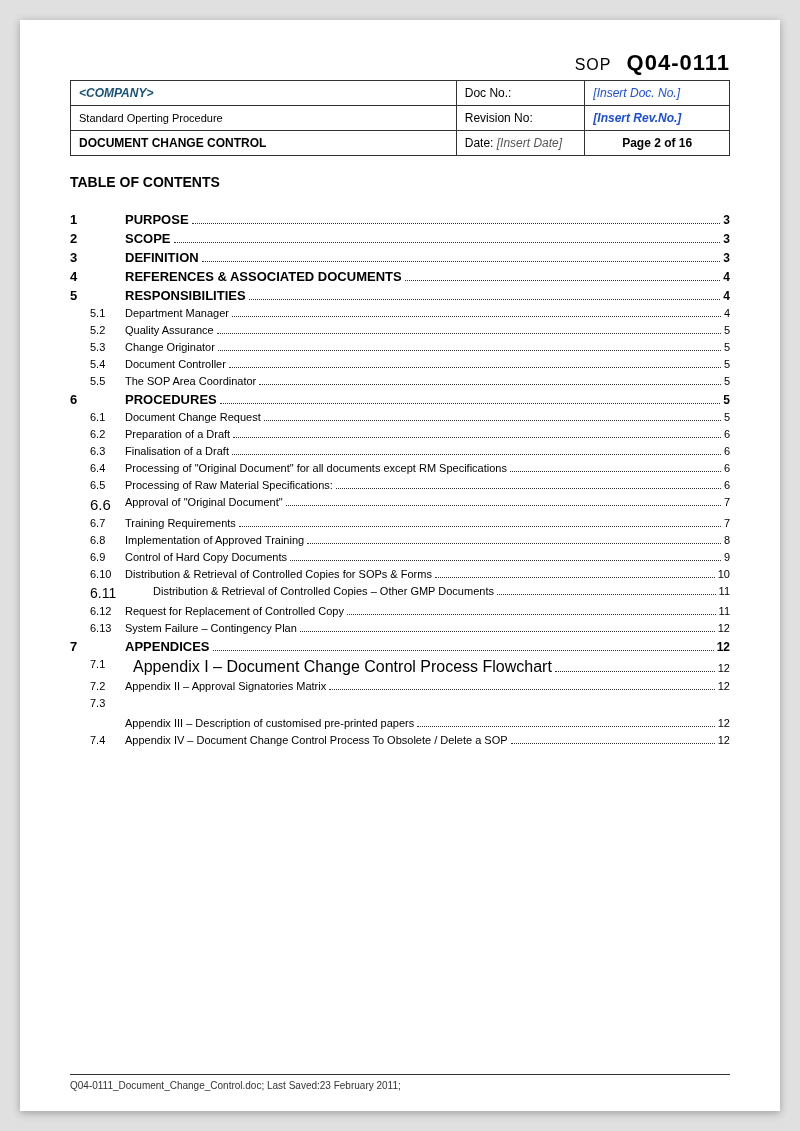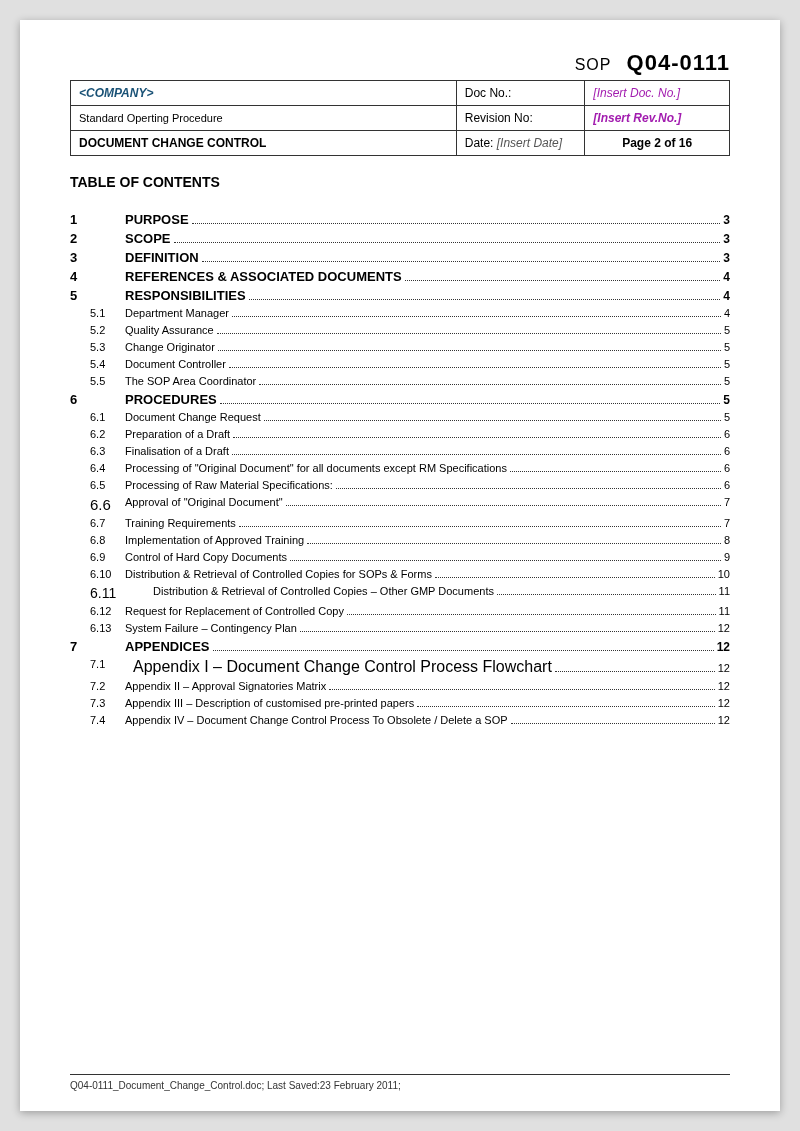--- a/index.html
+++ b/index.html
@@ -53,21 +53,21 @@
       width: 48%;
     }
     .label-cell {
       width: 16%;
       font-size: 11px;
     }
     .value-cell {
       width: 18%;
       font-style: italic;
       font-size: 11px;
-      color: #a21caf;
+      color: #1d4ed8;
     }
     .doc-title-cell {
       font-weight: bold;
       font-size: 14px;
       width: 48%;
     }
     .date-cell {
       font-size: 11px;
     }
     .date-cell span {
@@ -434,21 +434,21 @@
               <span style="font-size: 11px;">Appendix II – Approval Signatories Matrix</span>
               <span class="dot-leader"></span>
               <span style="font-size: 11px;">12</span>
             </div>
           </td>
         </tr>
         <tr class="sub-row">
           <td class="toc-num-sub" style="font-size: 11px; padding-left: 20px;">7.3</td>
           <td>
             <div class="toc-row-inner">
-              <span style="font-size: 11px;">Appendix III – Description of customised pre-printed papers</span>
+              <span style="font-size: 11px; margin-top: 20px;">Appendix III – Description of customised pre-printed papers</span>
               <span class="dot-leader"></span>
               <span style="font-size: 11px;">12</span>
             </div>
           </td>
         </tr>
         <tr class="sub-row">
           <td class="toc-num-sub" style="font-size: 11px; padding-left: 20px;">7.4</td>
           <td>
             <div class="toc-row-inner">
               <span style="font-size: 11px;">Appendix IV – Document Change Control Process To Obsolete / Delete a SOP</span>

